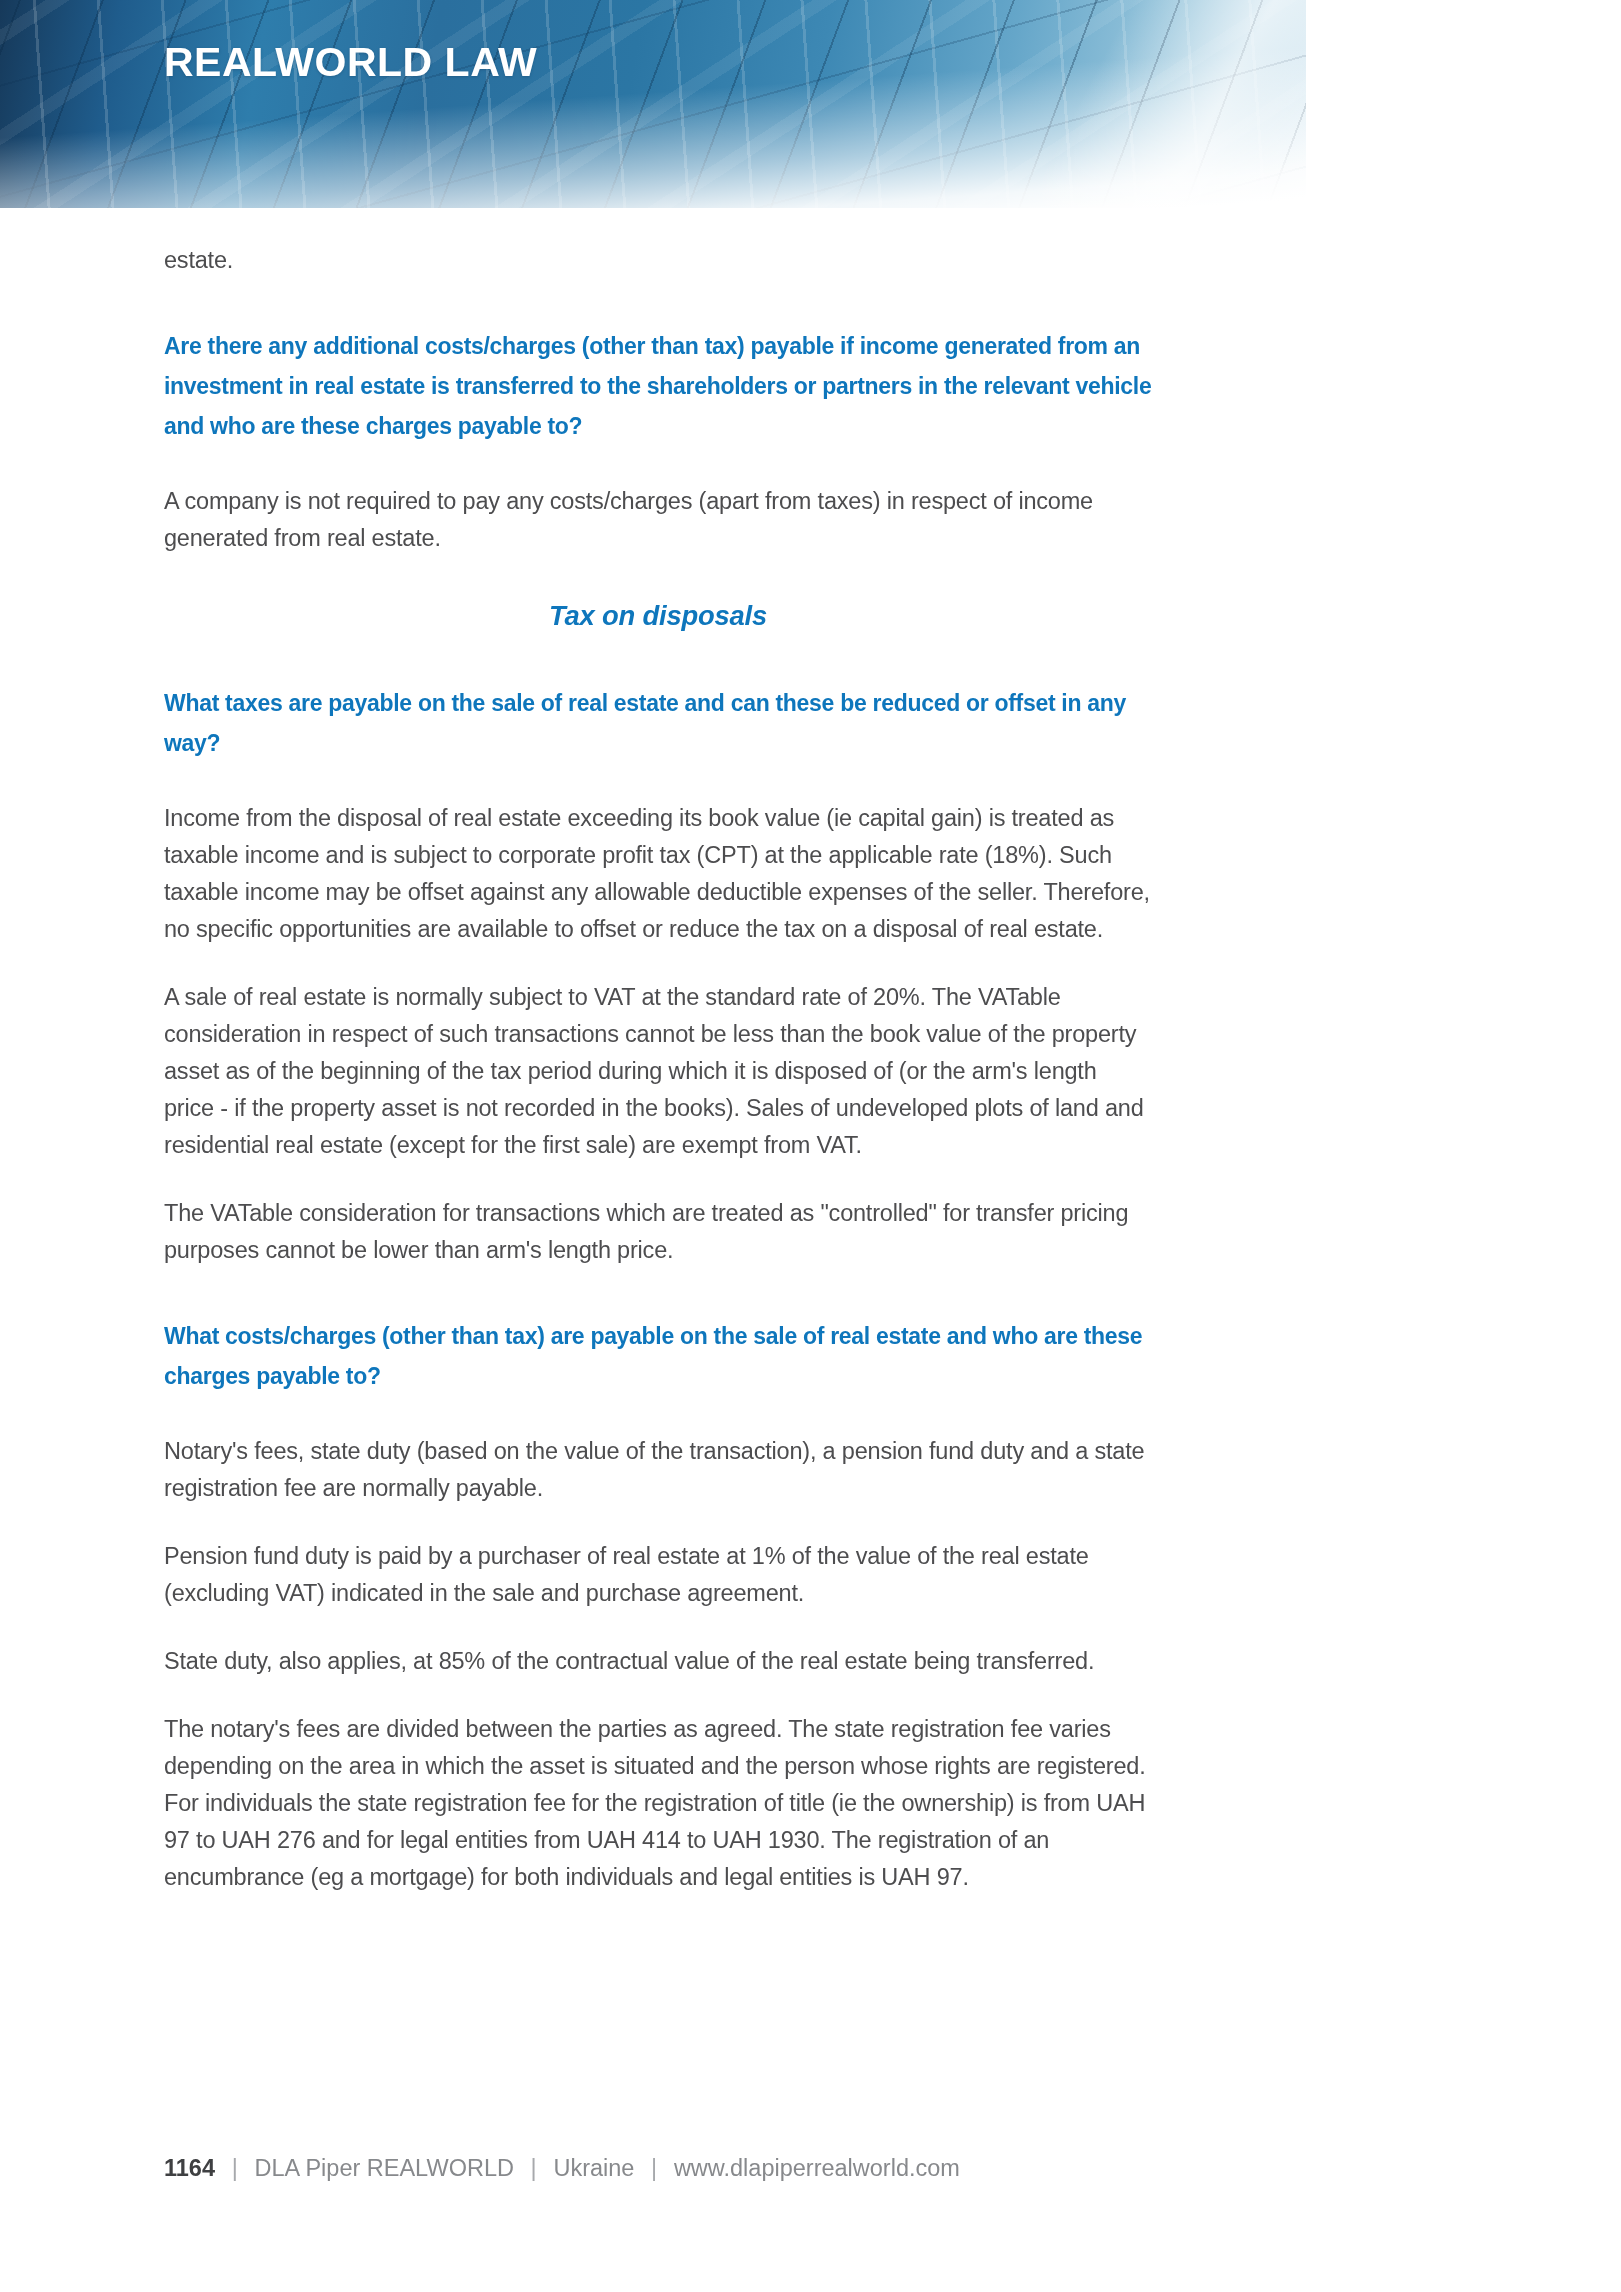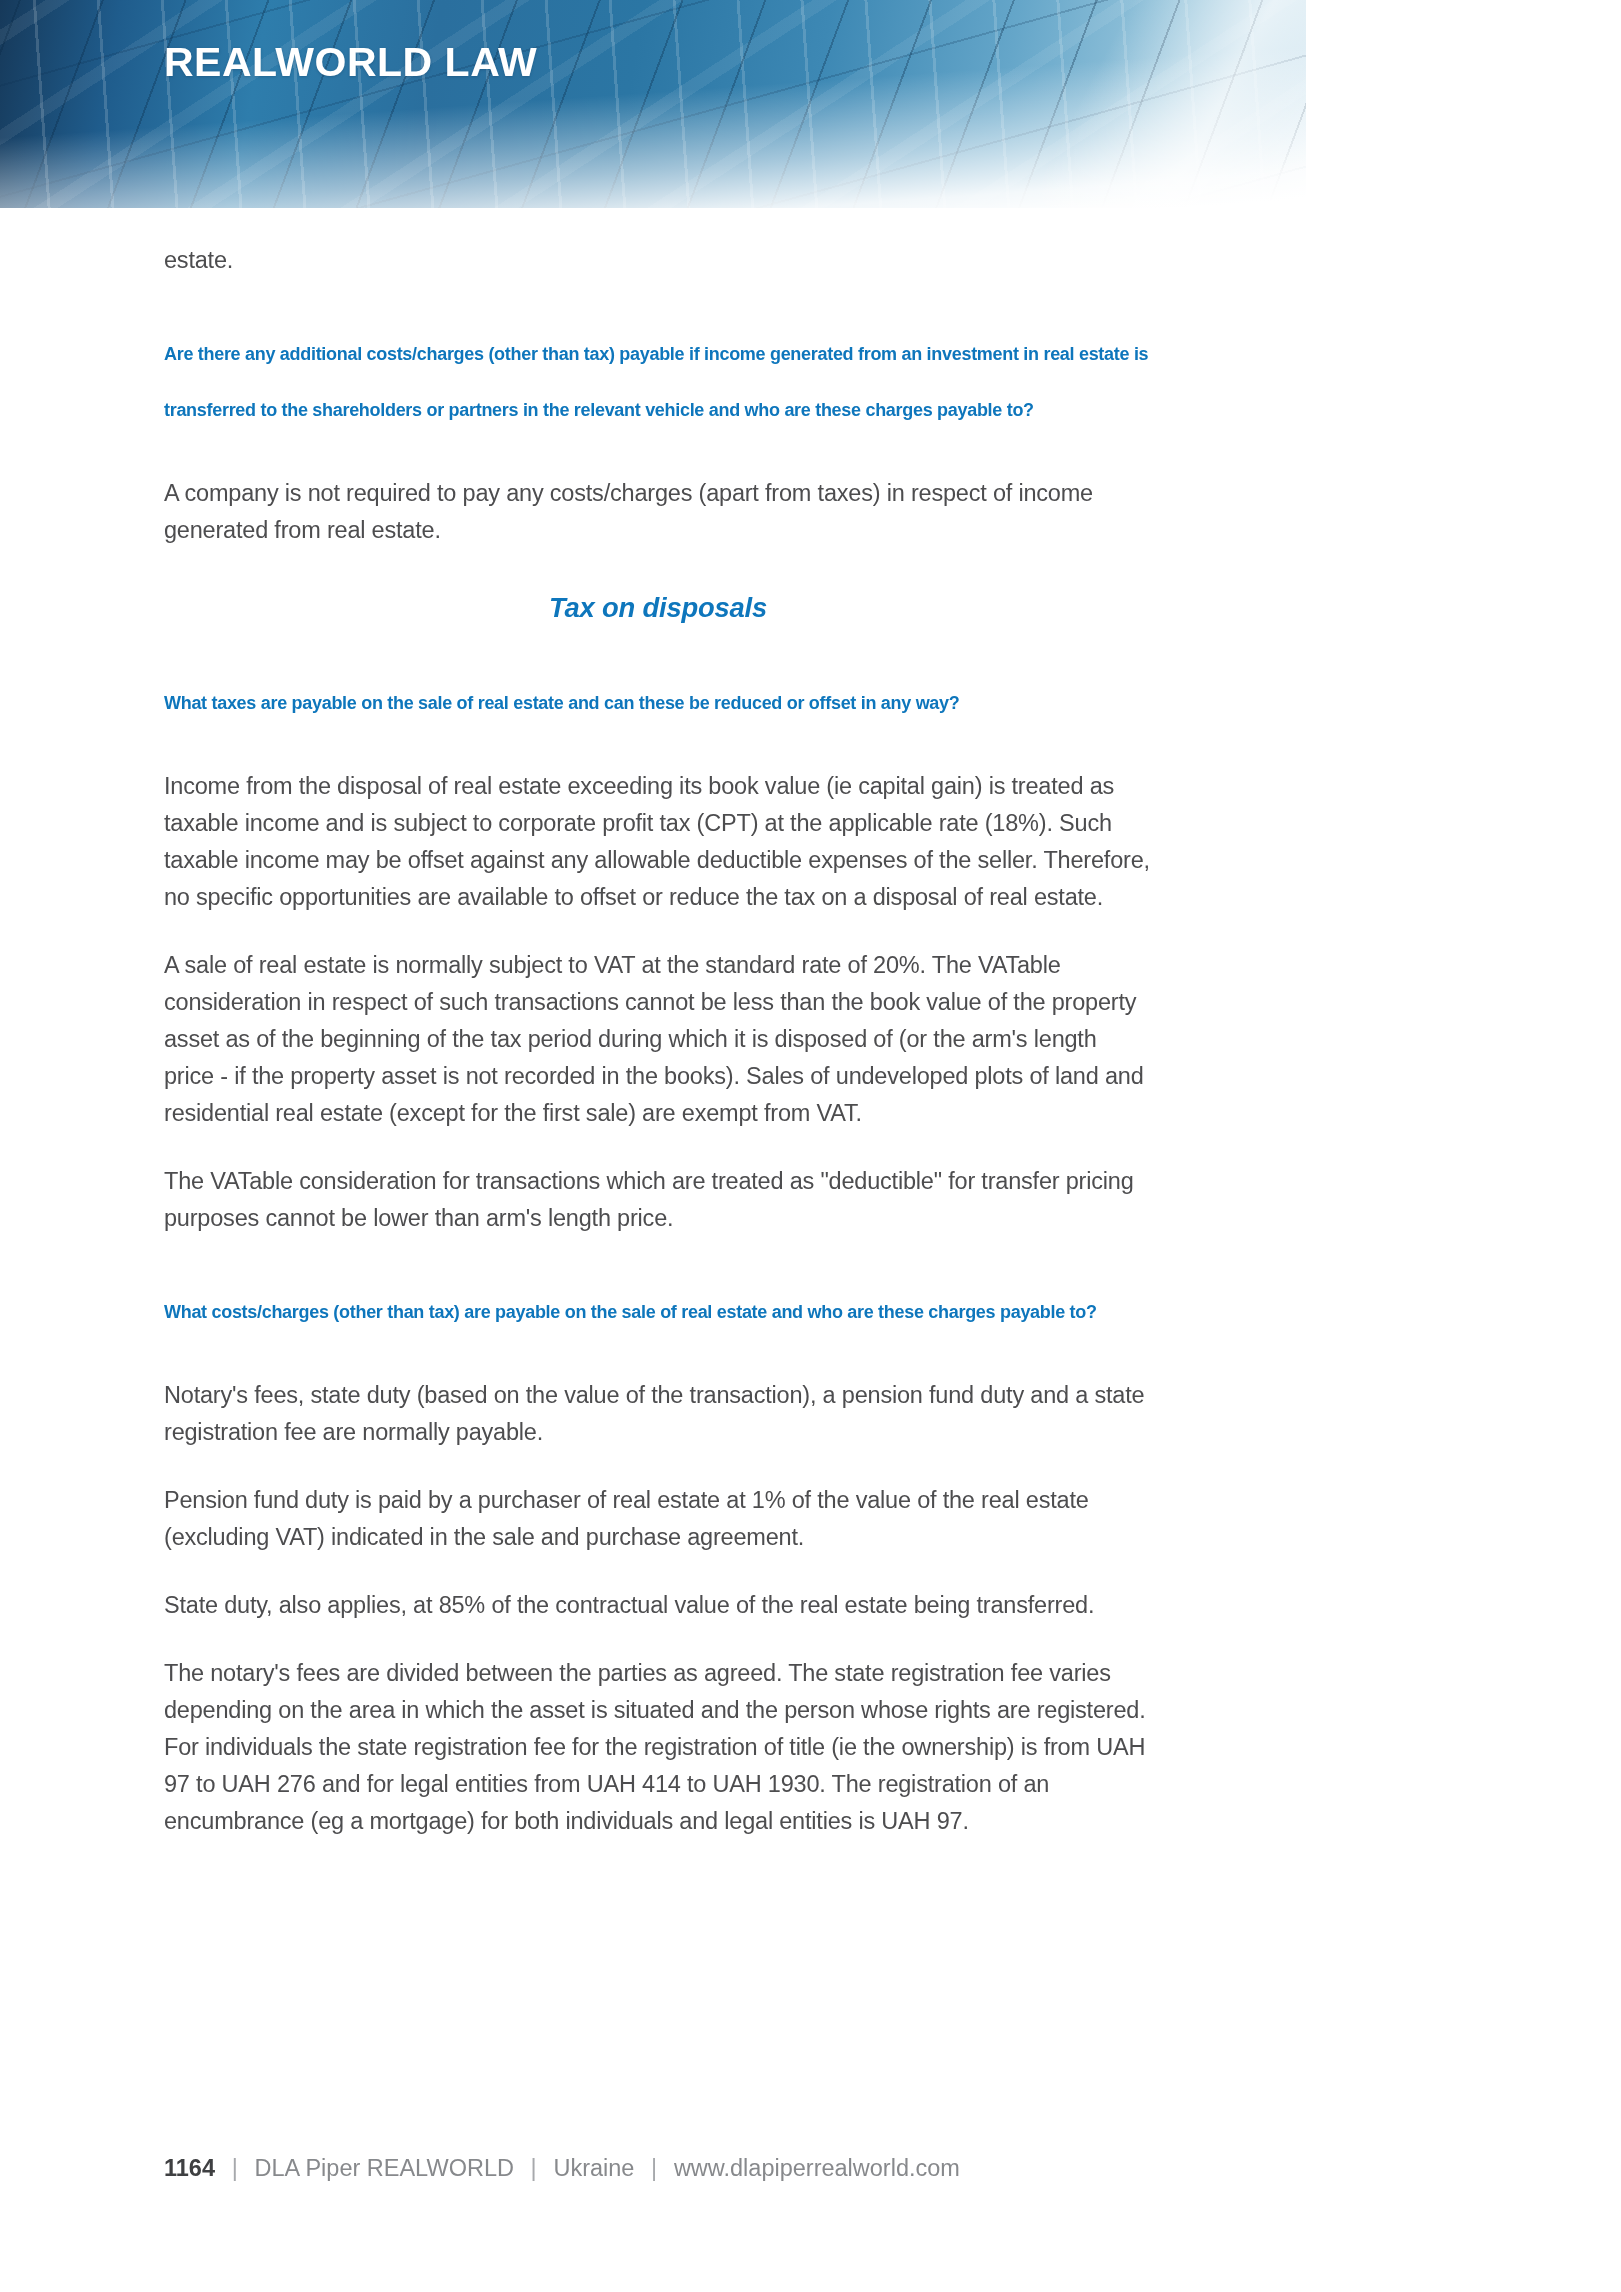--- a/index.html
+++ b/index.html
@@ -49,21 +49,21 @@
     padding:21.6px 154px 0 164px;
   }
   .para{
     margin:12px 0 31px 0;
     color:#4d4d4f;
     font-size:23.5px; line-height:37px; letter-spacing:-0.2px;
   }
   .question{
     margin:47px 0 37px 0;
     color:#0e76bc;
-    font-size:18px; font-weight:600; line-height:56px; letter-spacing:-0.3px;
+    font-size:23px; font-weight:600; line-height:40px; letter-spacing:-0.3px;
   }
   .subheading{
     margin:39px 0 4px 0;
     color:#0e76bc;
     font-size:27.4px; font-weight:600; font-style:italic; line-height:40px; letter-spacing:-0.2px;text-align:center;
   }
 
   
   footer{
     position:absolute; left:164px; top:2150px;
@@ -87,21 +87,21 @@
 
   <main>
     <div id="blocks">
         <p class="para">estate.</p>
         <h2 class="question">Are there any additional costs/charges (other than tax) payable if income generated from an investment in real estate is transferred to the shareholders or partners in the relevant vehicle and who are these charges payable to?</h2>
         <p class="para">A company is not required to pay any costs/charges (apart from taxes) in respect of income generated from real estate.</p>
         <h3 class="subheading">Tax on disposals</h3>
         <h2 class="question">What taxes are payable on the sale of real estate and can these be reduced or offset in any way?</h2>
         <p class="para">Income from the disposal of real estate exceeding its book value (ie capital gain) is treated as taxable income and is subject to corporate profit tax (CPT) at the applicable rate (18%). Such taxable income may be offset against any allowable deductible expenses of the seller. Therefore, no specific opportunities are available to offset or reduce the tax on a disposal of real estate.</p>
         <p class="para">A sale of real estate is normally subject to VAT at the standard rate of 20%. The VATable consideration in respect of such transactions cannot be less than the book value of the property asset as of the beginning of the tax period during which it is disposed of (or the arm's length price - if the property asset is not recorded in the books). Sales of undeveloped plots of land and residential real estate (except for the first sale) are exempt from VAT.</p>
-        <p class="para">The VATable consideration for transactions which are treated as "deductible" for transfer pricing purposes cannot be lower than arm's length price.</p>
+        <p class="para">The VATable consideration for transactions which are treated as "controlled" for transfer pricing purposes cannot be lower than arm's length price.</p>
         <h2 class="question">What costs/charges (other than tax) are payable on the sale of real estate and who are these charges payable to?</h2>
         <p class="para">Notary's fees, state duty (based on the value of the transaction), a pension fund duty and a state registration fee are normally payable.</p>
         <p class="para">Pension fund duty is paid by a purchaser of real estate at 1% of the value of the real estate (excluding VAT) indicated in the sale and purchase agreement.</p>
         <p class="para">State duty, also applies, at 85% of the contractual value of the real estate being transferred.</p>
         <p class="para">The notary's fees are divided between the parties as agreed. The state registration fee varies depending on the area in which the asset is situated and the person whose rights are registered. For individuals the state registration fee for the registration of title (ie the ownership) is from UAH 97 to UAH 276 and for legal entities from UAH 414 to UAH 1930. The registration of an encumbrance (eg a mortgage) for both individuals and legal entities is UAH 97.</p>
       </div>
   </main>
 
   <footer>
     <span class="pagenum">1164</span>

